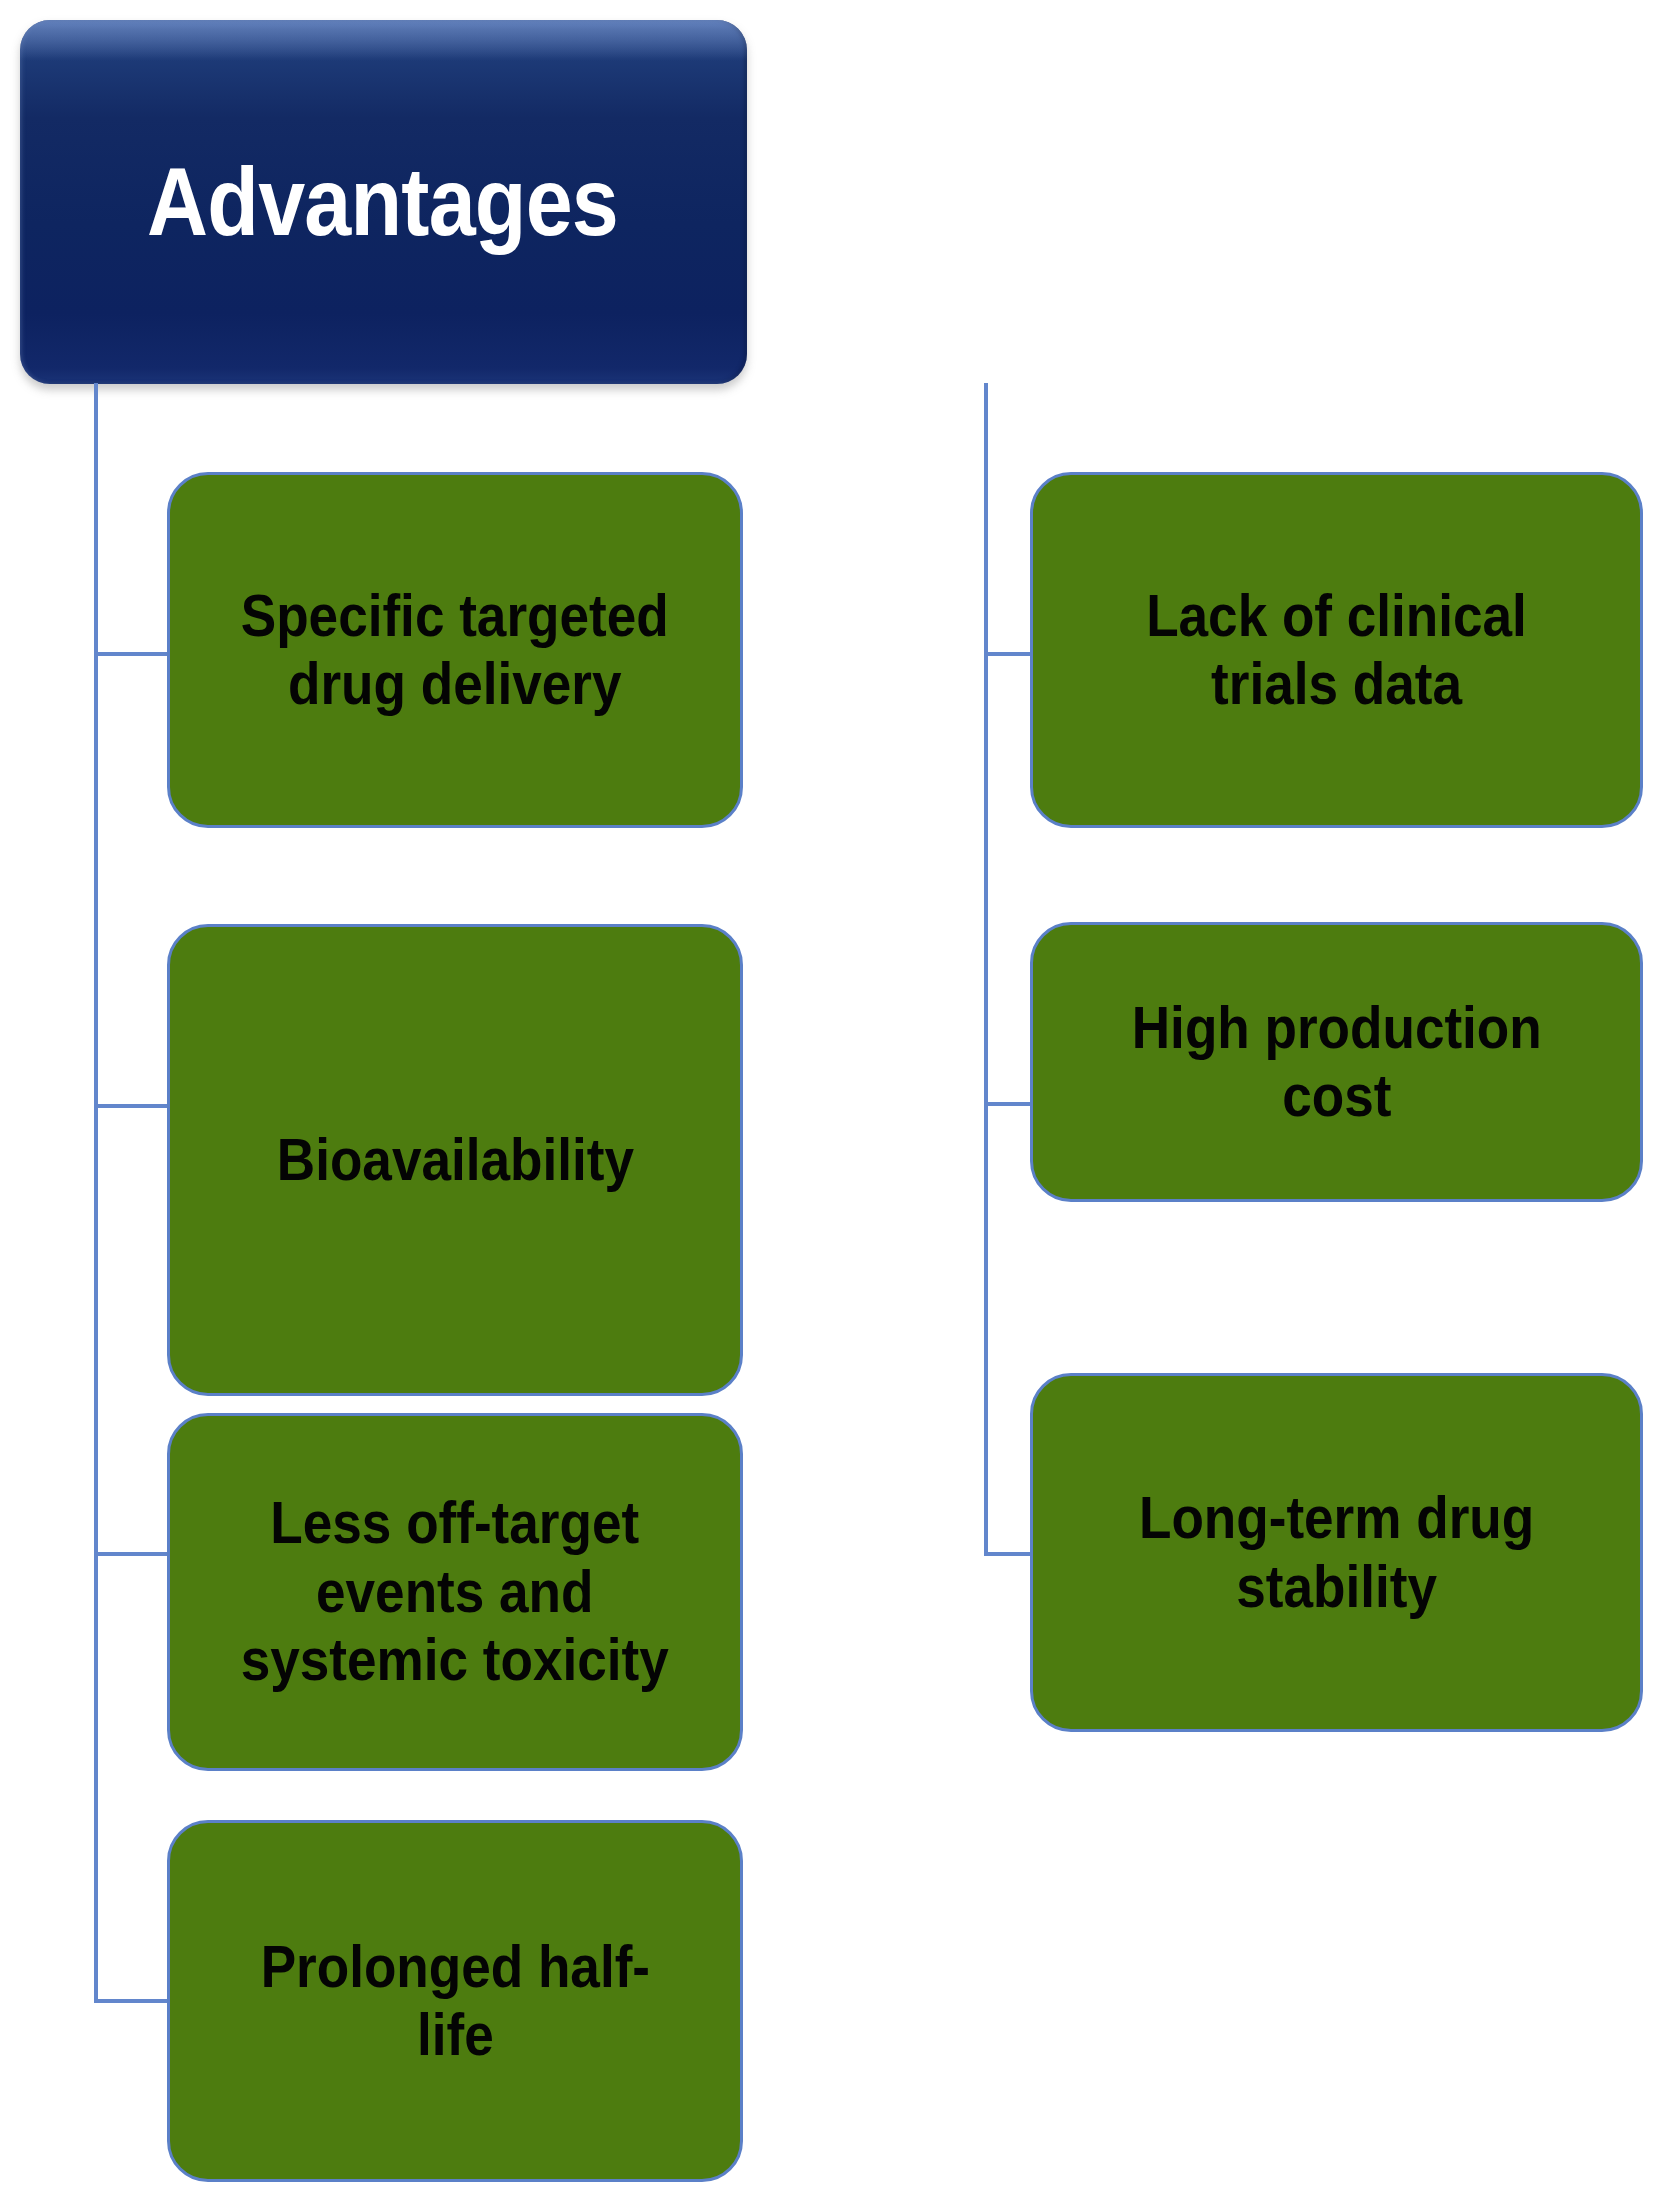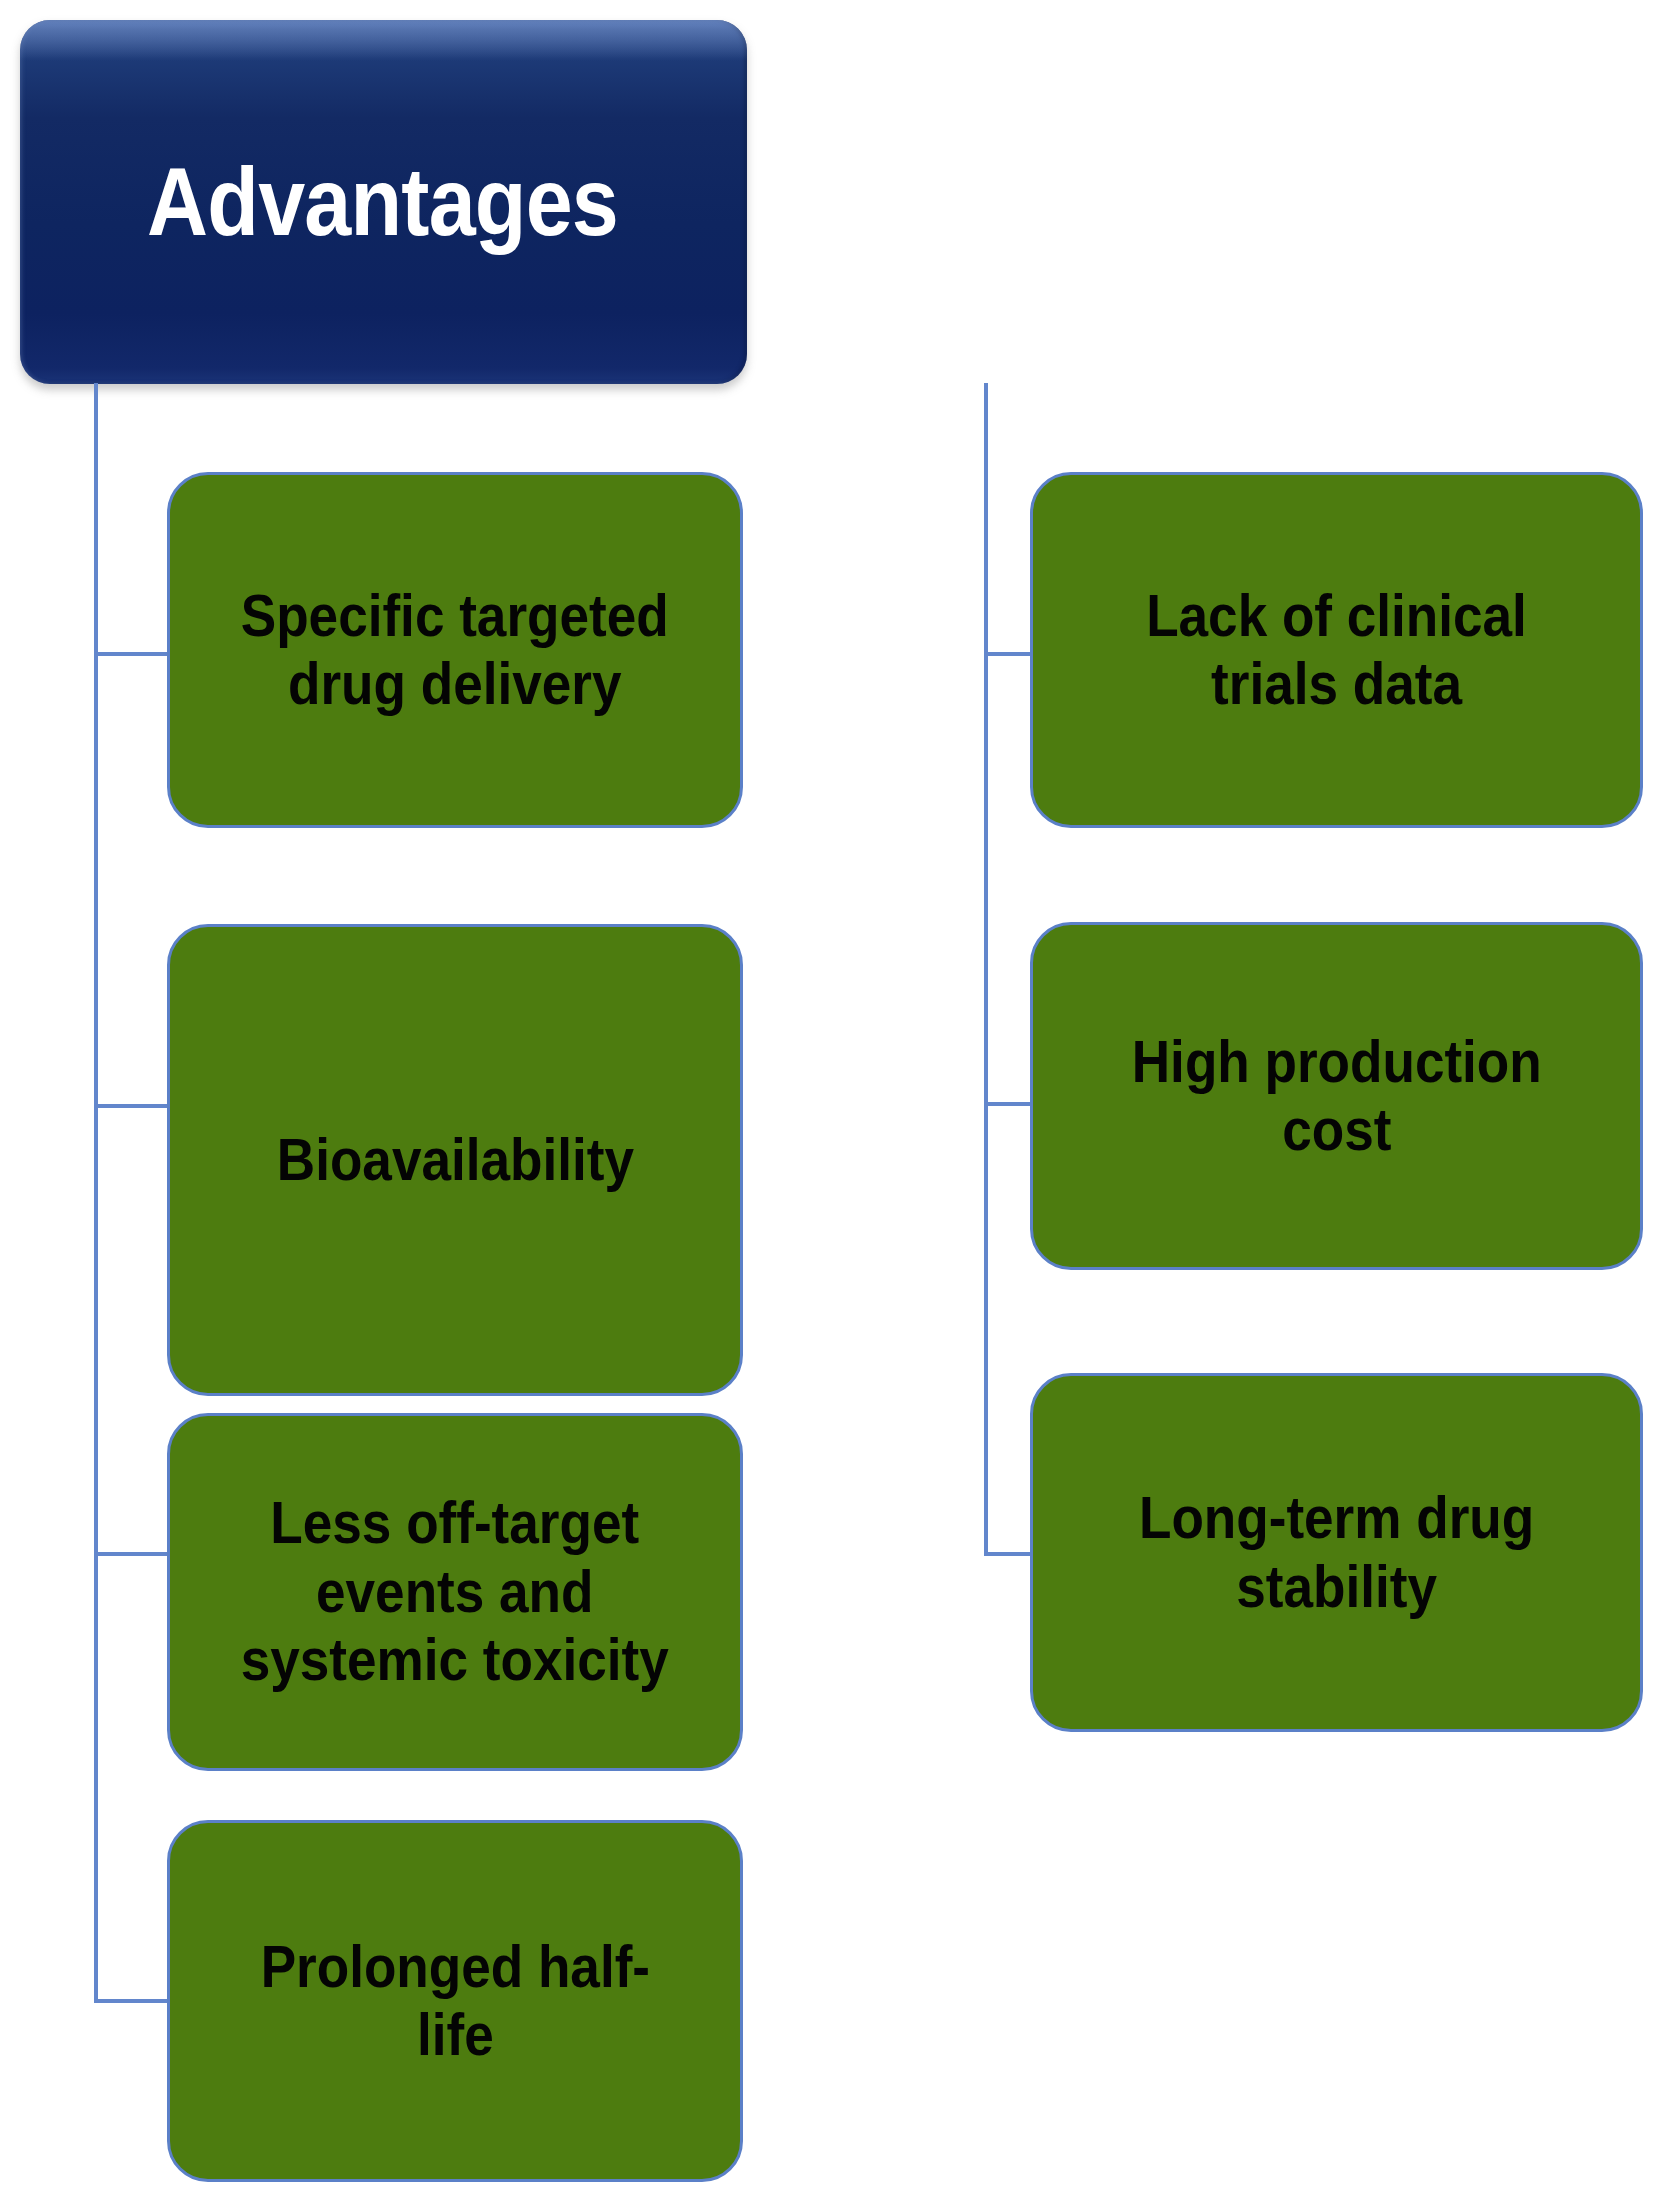--- a/index.html
+++ b/index.html
@@ -148,21 +148,21 @@
 
   <div class="stub" style="left:984px; top:652px; width:50px;"></div>
   <div class="stub" style="left:984px; top:1102px; width:50px;"></div>
   <div class="stub" style="left:984px; top:1552px; width:50px;"></div>
 
   <div class="leaf-box" style="left:1030px; top:472px; width:613px; height:356px;">
     <span class="leaf-label">Lack of clinical
 trials data</span>
   </div>
 
-  <div class="leaf-box" style="left:1030px; top:922px; width:613px; height:348px;">
+  <div class="leaf-box" style="left:1030px; top:922px; width:613px; height:280px;">
     <span class="leaf-label">High production
 cost</span>
   </div>
 
   <div class="leaf-box" style="left:1030px; top:1373px; width:613px; height:359px;">
     <span class="leaf-label">Long-term drug
 stability</span>
   </div>
 
 </div>

